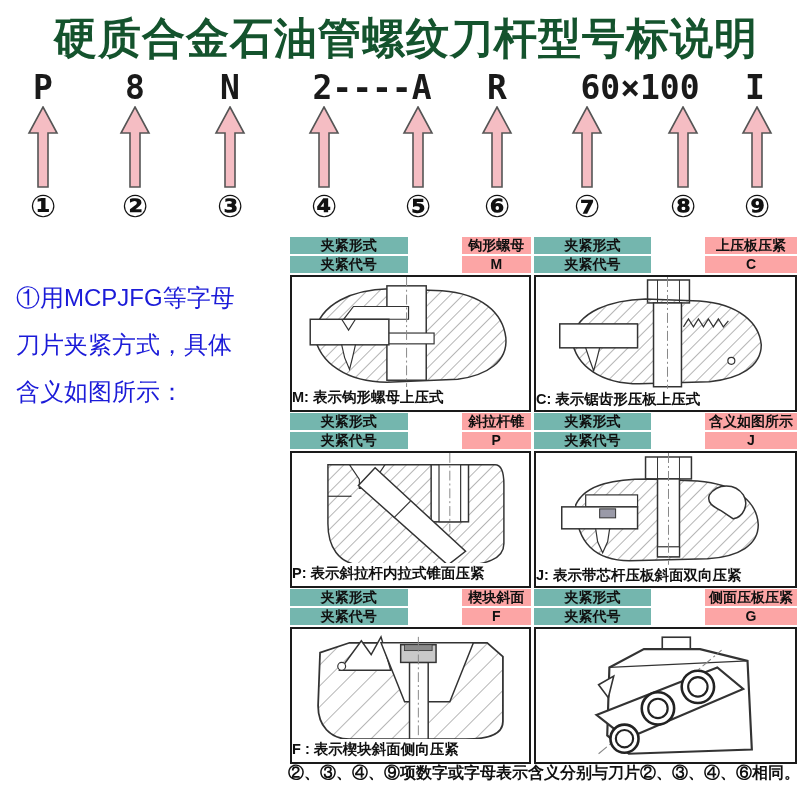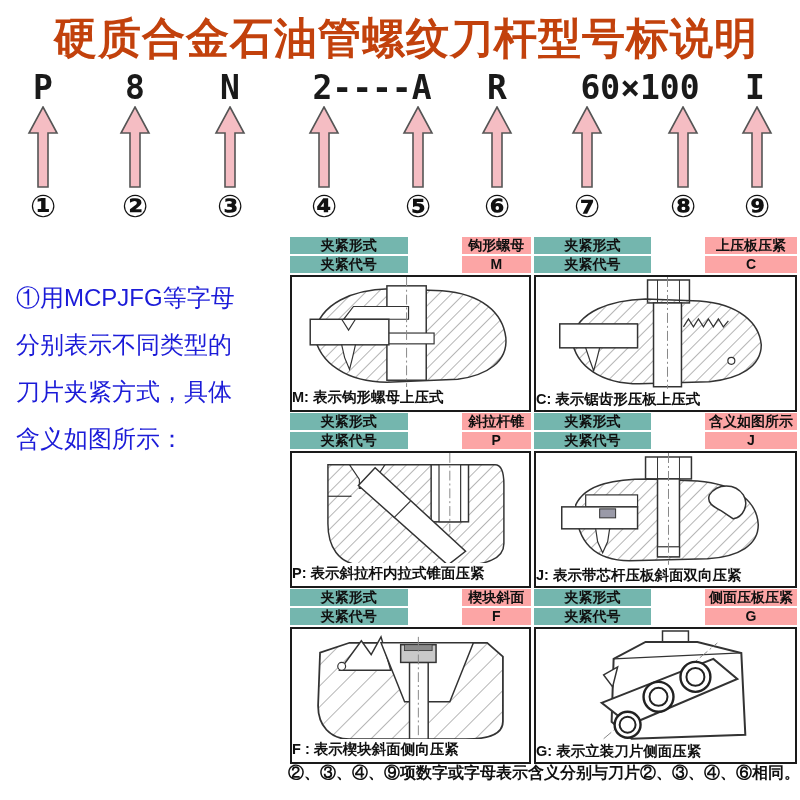--- a/index.html
+++ b/index.html
@@ -3,21 +3,21 @@
 <meta charset="utf-8">
 <style>
   * { margin:0; padding:0; box-sizing:border-box; }
   html,body { width:800px; height:800px; }
   body {
     position:relative; background:#ffffff; overflow:hidden;
     font-family:"Liberation Sans", sans-serif; color:#111;
   }
   .title {
     position:absolute; top:10px; left:0; width:800px; text-align:center;
-    font-size:43px; font-weight:bold; color:#c2410c; letter-spacing:1px;
+    font-size:43px; font-weight:bold; color:#14532d; letter-spacing:1px;
     font-family:"Liberation Sans", sans-serif;
     padding-left:12px;
   }
   .code-token {
     position:absolute; top:68px; height:38px; transform:translateX(-50%);
     font-family:"DejaVu Sans Mono", monospace; font-weight:bold;
     font-size:33px; color:#1a1a1a; white-space:nowrap;
   }
   .arrow { position:absolute; top:106px; width:32px; height:82px; transform:translateX(-50%); }
   .marker {
@@ -106,21 +106,20 @@
 <span class="marker" style="left:230px">③</span>
 <span class="marker" style="left:324px">④</span>
 <span class="marker" style="left:418px">⑤</span>
 <span class="marker" style="left:497px">⑥</span>
 <span class="marker" style="left:587px">⑦</span>
 <span class="marker" style="left:683px">⑧</span>
 <span class="marker" style="left:757px">⑨</span>
 
 <div class="intro">
   <div>①用MCPJFG等字母</div>
-  <div>分别表示不同类型的</div>
   <div>刀片夹紧方式，具体</div>
   <div>含义如图所示：</div>
 </div>
 
 <div class="table-area">
 
   <div class="section">
     <div class="panel panel-left">
       <div class="panel-headers">
         <div class="hrow">
@@ -302,20 +301,19 @@
           <line x1="58" y1="110" x2="172" y2="14" stroke="#888" stroke-width="1" stroke-dasharray="10 3 2 3"></line>
           <polygon points="56,74 168,30 192,50 84,96" fill="#fff" stroke="#333" stroke-width="2"></polygon>
           <polygon points="58,46 72,38 67,58" fill="#fff" stroke="#333" stroke-width="1.5"></polygon>
           <circle cx="150" cy="48" r="15" fill="#fff" stroke="#222" stroke-width="2.4"></circle>
           <circle cx="150" cy="48" r="9" fill="#fff" stroke="#222" stroke-width="2"></circle>
           <circle cx="113" cy="68" r="15" fill="#fff" stroke="#222" stroke-width="2.4"></circle>
           <circle cx="113" cy="68" r="9" fill="#fff" stroke="#222" stroke-width="2"></circle>
           <circle cx="82" cy="96" r="13" fill="#fff" stroke="#222" stroke-width="2.4"></circle>
           <circle cx="82" cy="96" r="8" fill="#fff" stroke="#222" stroke-width="2"></circle>
         </svg>
-        <div class="caption">G: 表示立装刀片侧面压紧</div>
       </div>
     </div>
   </div>
 
 </div>
 
 <div class="footnote">②、③、④、⑨项数字或字母表示含义分别与刀片②、③、④、⑥相同。</div>
 
 </body></html>

